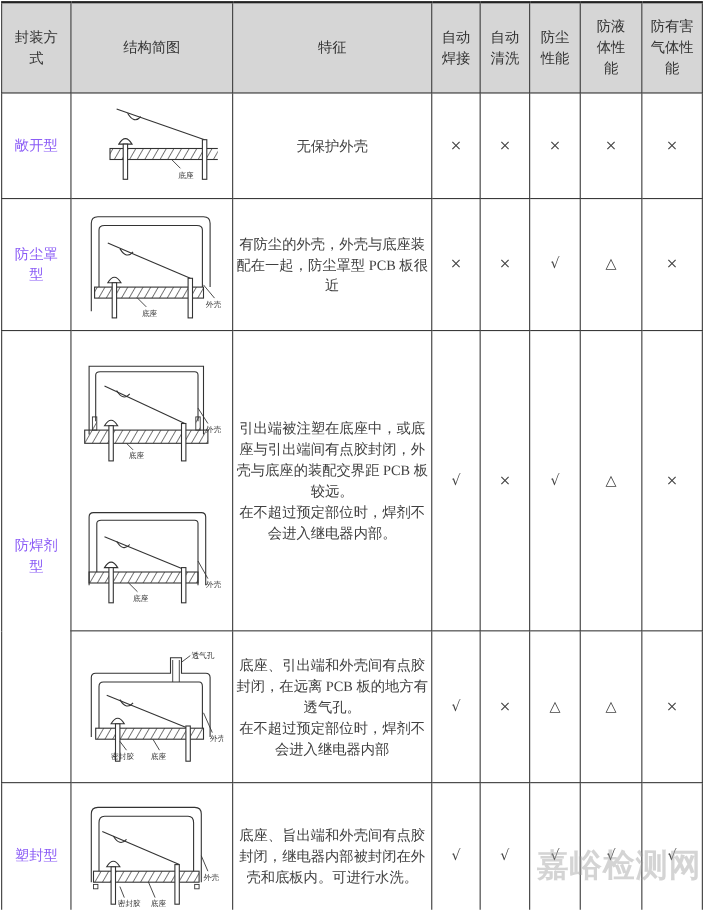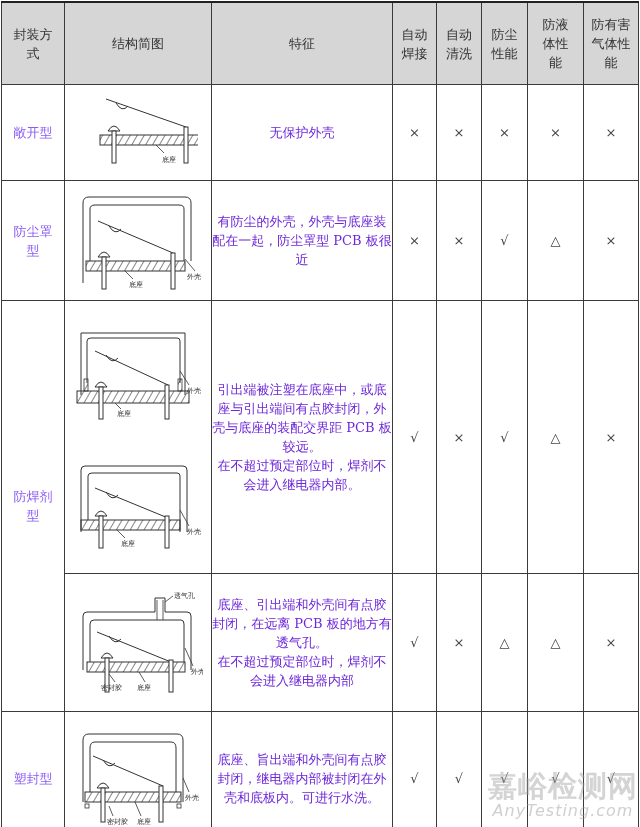--- a/index.html
+++ b/index.html
@@ -5,21 +5,21 @@
   html, body { margin: 0; padding: 0; background: #ffffff; }
   body { width: 640px; height: 827px; position: relative; overflow: hidden;
          font-family: "DejaVu Serif", "Liberation Serif", serif; color: #333; }
   table.spec { position: absolute; left: 1px; top: 1px; border-collapse: collapse;
                width: 637px; table-layout: fixed; }
   table.spec td, table.spec th { border: 1.3px solid #3a3a3a; padding: 0; text-align: center;
                vertical-align: middle; font-weight: normal; font-size: 13px; line-height: 19px; }
   table.spec tr:first-child th { border-top: 2.5px solid #222; }
   table.spec tr:last-child td { border-bottom: 6px solid #6d28d9; }
   thead th { background: #d6d6d6; color: #333; }
-  td.desc { text-align: left; padding: 0 6px 0 7px; font-size: 12.5px; line-height: 23px; color: #6d28d9; }
+  td.desc { text-align: left; padding: 0 6px 0 7px; font-size: 12.5px; line-height: 23px; color: #404040; font-family: Liberation Serif, serif; }
   td.type { font-size: 13px; color: #8b5cf6; }
   td.mark { font-size: 14px; color: #444; }
   .diag { display: block; margin: 0 auto; }
   .watermark { position: absolute; left: 472px; top: 770px; text-align: center; pointer-events: none; margin-left: 16px; }
   .wm-cn { font-family: "DejaVu Sans", sans-serif; font-size: 29px; font-weight: bold; color: rgba(160,160,160,0.45); letter-spacing: 1px; line-height: 32px; }
   .wm-en { font-family: "DejaVu Sans", sans-serif; font-style: italic; font-size: 16px; color: rgba(160,160,160,0.5); letter-spacing: 1px; line-height: 18px; }
 </style>
 </head>
 <body>
 
@@ -207,14 +207,13 @@
       <td class="mark">√</td>
       <td class="mark">√</td>
       <td class="mark">√</td>
       <td class="mark">√</td>
     </tr>
   </tbody>
 </table>
 
 <div class="watermark">
   <div class="wm-cn">嘉峪检测网</div>
-  <div class="wm-en">AnyTesting.com</div>
 </div>
 
 </body></html>

